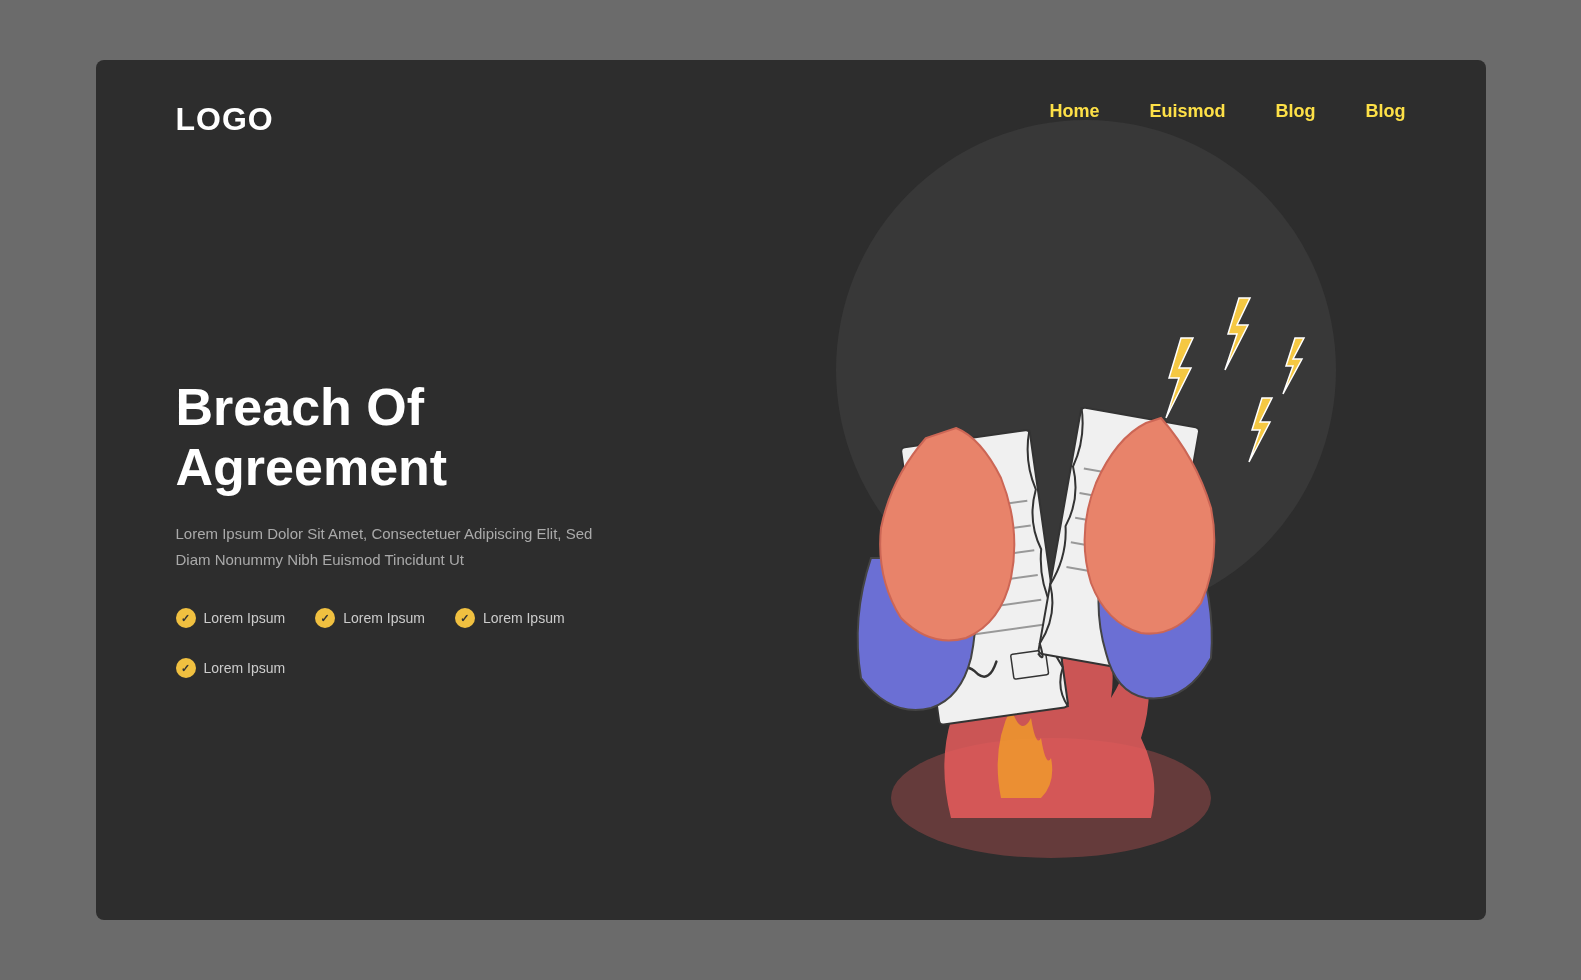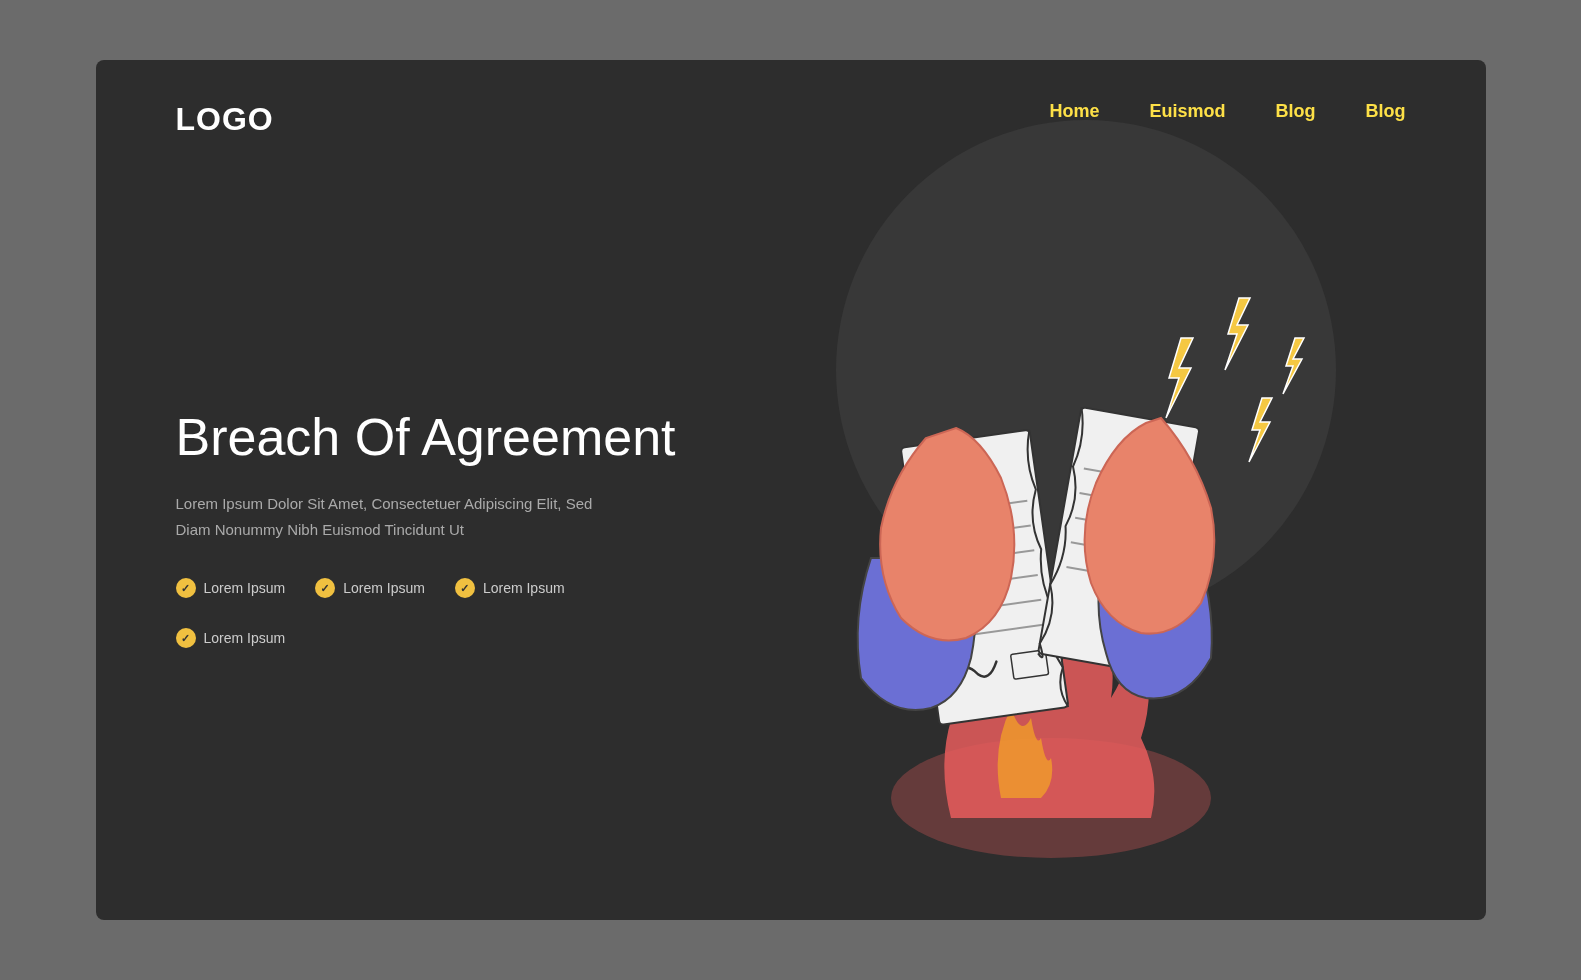--- a/index.html
+++ b/index.html
@@ -75,21 +75,21 @@
       height: calc(100% - 120px);
     }
 
     .hero-left {
       flex: 0 0 520px;
       padding-top: 20px;
     }
 
     .hero-title {
       font-size: 52px;
-      font-weight: 400;
+      font-weight: 700;
       color: #ffffff;
       line-height: 1.15;
       margin-bottom: 24px;
     }
 
     .hero-subtitle {
       font-size: 15px;
       color: #aaaaaa;
       line-height: 1.7;
       margin-bottom: 36px;

